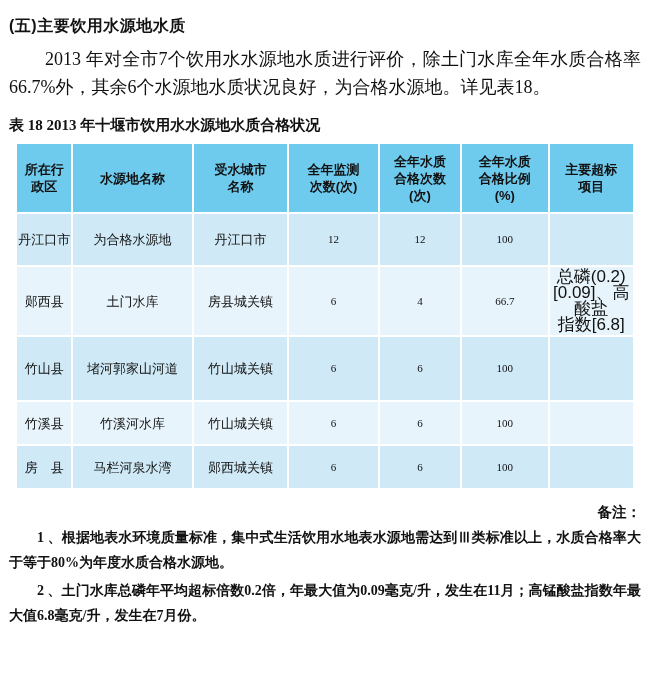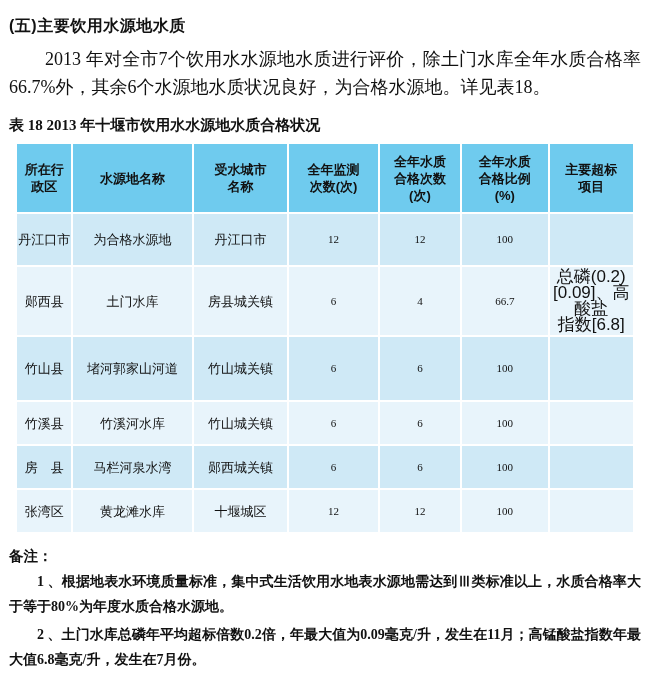--- a/index.html
+++ b/index.html
@@ -51,21 +51,21 @@
   table.wq tbody tr:nth-child(odd) td  { background:var(--row-odd); }
   table.wq tbody tr:nth-child(even) td { background:var(--row-even); }
   table.wq tbody tr:nth-child(1) td { height:47px; }
   table.wq tbody tr:nth-child(2) td { height:54px; }
   table.wq tbody tr:nth-child(3) td { height:59px; }
   table.wq tbody tr:nth-child(n+4) td { height:38px; }
   table.wq td.num { font-family:"Liberation Serif", serif; font-size:11px; }
   table.wq td.small { font-size:17px; line-height:16px;margin-top:7px; }
 
   .notes { margin-top:13px; font-family:"Liberation Serif", serif; font-weight:bold; }
-  .notes-label { font-size:14.5px; margin:0; }
+  .notes-label { font-size:14.5px; margin:0;text-align:right; }
   .note-item {
     font-size:14px; line-height:25px;
     text-align:justify; text-indent:2em; margin:3px 0 0 0;
   }
 </style>
 </head>
 <body>
 
 <div class="page">
 
@@ -145,29 +145,20 @@
         </tr>
         <tr>
           <td>房　县</td>
           <td>马栏河泉水湾</td>
           <td>郧西城关镇</td>
           <td class="num">6</td>
           <td class="num">6</td>
           <td class="num">100</td>
           <td class="small"></td>
         </tr>
-        <tr>
-          <td>张湾区</td>
-          <td>黄龙滩水库</td>
-          <td>十堰城区</td>
-          <td class="num">12</td>
-          <td class="num">12</td>
-          <td class="num">100</td>
-          <td class="small"></td>
-        </tr>
       </tbody>
   </table>
 
   <div class="notes">
     <p class="notes-label">备注：</p>
     <div id="notes-list">
         <p class="note-item">1 、根据地表水环境质量标准，集中式生活饮用水地表水源地需达到Ⅲ类标准以上，水质合格率大于等于80%为年度水质合格水源地。</p>
         <p class="note-item">2 、土门水库总磷年平均超标倍数0.2倍，年最大值为0.09毫克/升，发生在11月；高锰酸盐指数年最大值6.8毫克/升，发生在7月份。</p>
       </div>
   </div>

